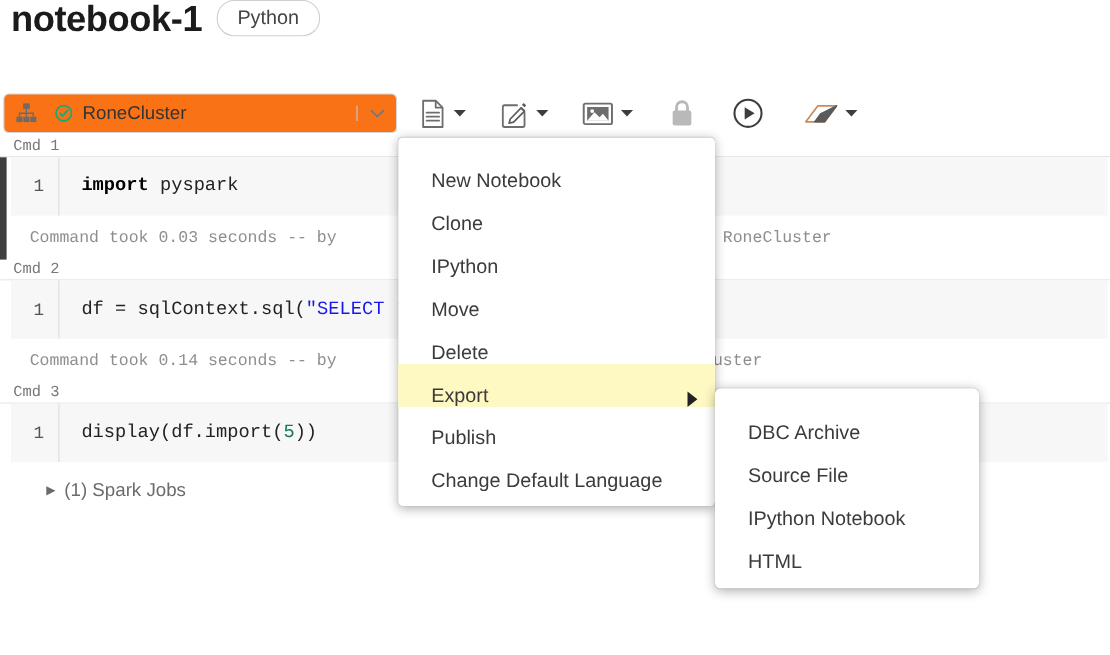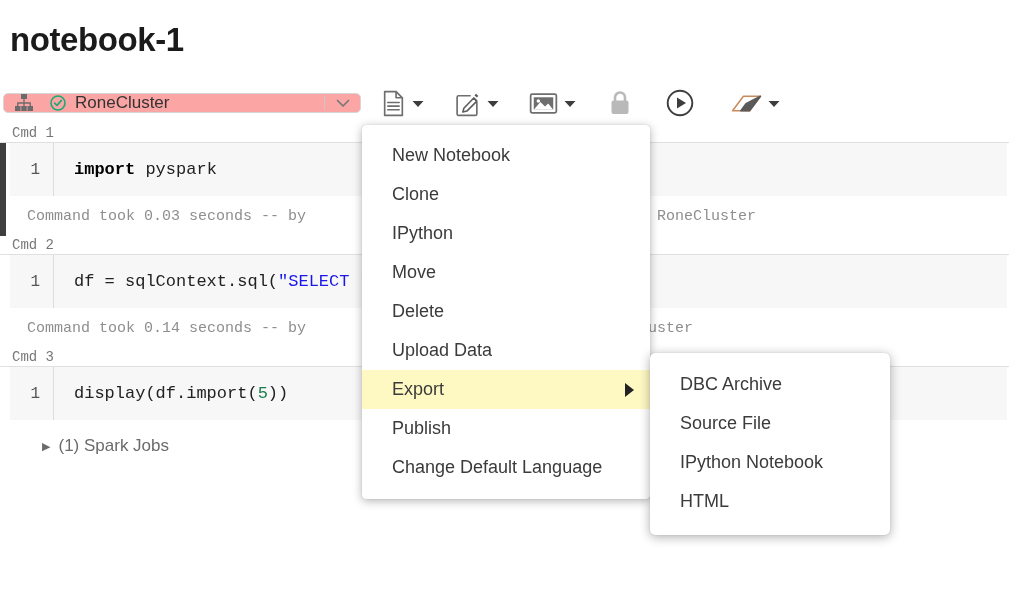--- a/index.html
+++ b/index.html
@@ -17,21 +17,21 @@
     -webkit-font-smoothing: antialiased;
   }
 
   
   #title-bar {
     position: absolute;
     left: 0; top: 0;
     width: 1009px;
     height: 78px;
     display: flex;
-    align-items: center;
+    align-items: flex-start;
     padding-left: 10px;
     box-sizing: border-box;
   }
   #notebook-title {
     font-size: 33px;
     font-weight: bold;
     color: #1b1b1b;
     letter-spacing: -0.4px;
     line-height: 1;
   }
@@ -50,25 +50,25 @@
   #toolbar-row {
     position: absolute;
     left: 0; top: 82px;
     width: 1009px;
     height: 42px;
     display: flex;
     align-items: center;
   }
   #cluster-selector {
     width: 358px;
-    height: 20px;
+    height: 36px;
     margin-left: 3px;
     border: 1px solid #d6d6d6;
     border-radius: 5px;
-    background: #fca5a5;
+    background: #f97316;
     display: flex;
     align-items: center;
     box-sizing: border-box;
     padding: 0 6px 0 10px;
   }
   #cluster-selector .cluster-icon { width: 20px; height: 20px; flex: none; }
   #cluster-selector .status-icon { width: 16px; height: 16px; margin-left: 16px; flex: none; }
   #cluster-name {
     margin-left: 9px;
     font-size: 17px;
@@ -189,21 +189,21 @@
     width: 288px;
     background: #ffffff;
     border-radius: 4px;
     box-shadow: 0 2px 10px rgba(0,0,0,0.30), 0 0 1px rgba(0,0,0,0.25);
     padding: 11px 0 12px 0;
     z-index: 40;
   }
   .menu-item {
     height: 39px;
     display: flex;
-    align-items: center;
+    align-items: flex-end;
     padding: 0 16px 0 30px;
     font-size: 18px;
     color: #3b3b3b;
     box-sizing: border-box;
     white-space: nowrap;
   }
   .menu-item.highlighted { background: #fef9c3; }
   .menu-item .submenu-arrow {
     margin-left: auto;
     width: 0; height: 0;
@@ -221,20 +221,21 @@
     box-shadow: 0 2px 11px rgba(0,0,0,0.32), 0 0 1px rgba(0,0,0,0.25);
     padding: 12px 0 14px 0;
     z-index: 50;
   }
 </style>
 </head>
 <body>
 
 <div id="title-bar">
   <div id="notebook-title">notebook-1</div>
+  <div id="language-pill">Python</div>
 </div>
 
 <div id="toolbar-row">
 
   <div id="cluster-selector">
     <span class="cluster-icon">
       <svg viewBox="0 0 20 20" width="20" height="20" aria-hidden="true">
         <rect x="7" y="1" width="6" height="5" fill="#6b6b6b"></rect>
         <rect x="1" y="13" width="5.5" height="5" fill="#6b6b6b"></rect>
         <rect x="7.25" y="13" width="5.5" height="5" fill="#6b6b6b"></rect>
@@ -380,23 +381,20 @@
     </div>
   <div class="menu-item">
       <span>IPython</span>
     </div>
   <div class="menu-item">
       <span>Move</span>
     </div>
   <div class="menu-item">
       <span>Delete</span>
     </div>
-  <div class="menu-item">
-      <span>Upload Data</span>
-    </div>
   <div class="menu-item highlighted">
     <span>Export</span>
     <span class="submenu-arrow"></span>
   </div>
   <div class="menu-item">
       <span>Publish</span>
     </div>
   <div class="menu-item">
       <span>Change Default Language</span>
     </div>

